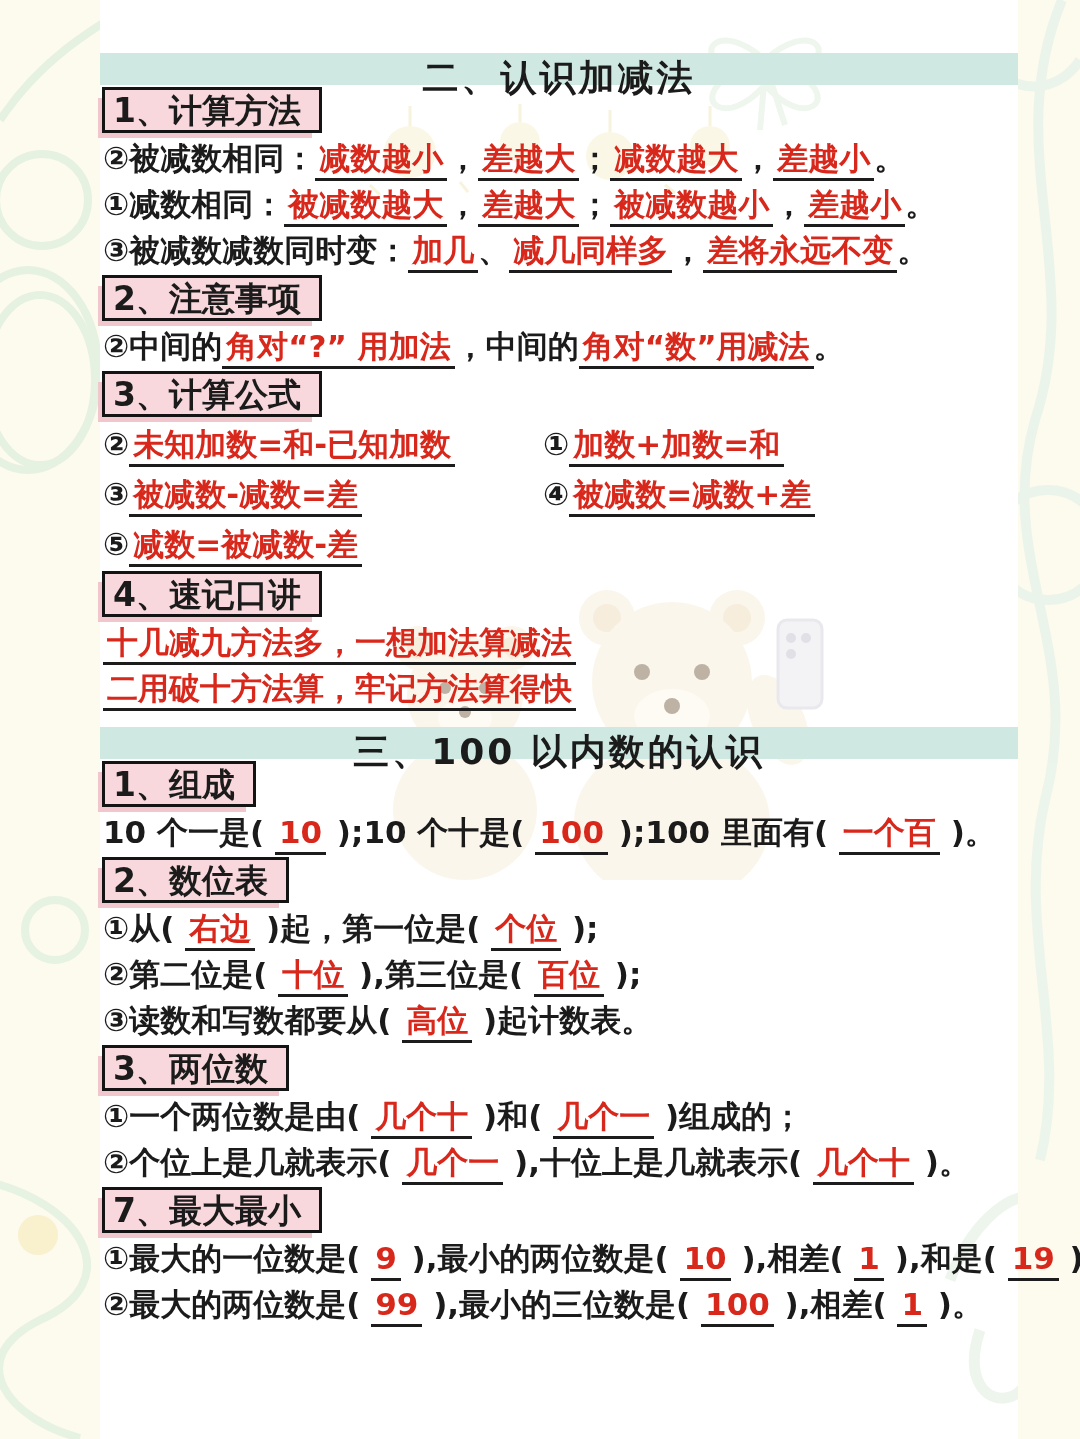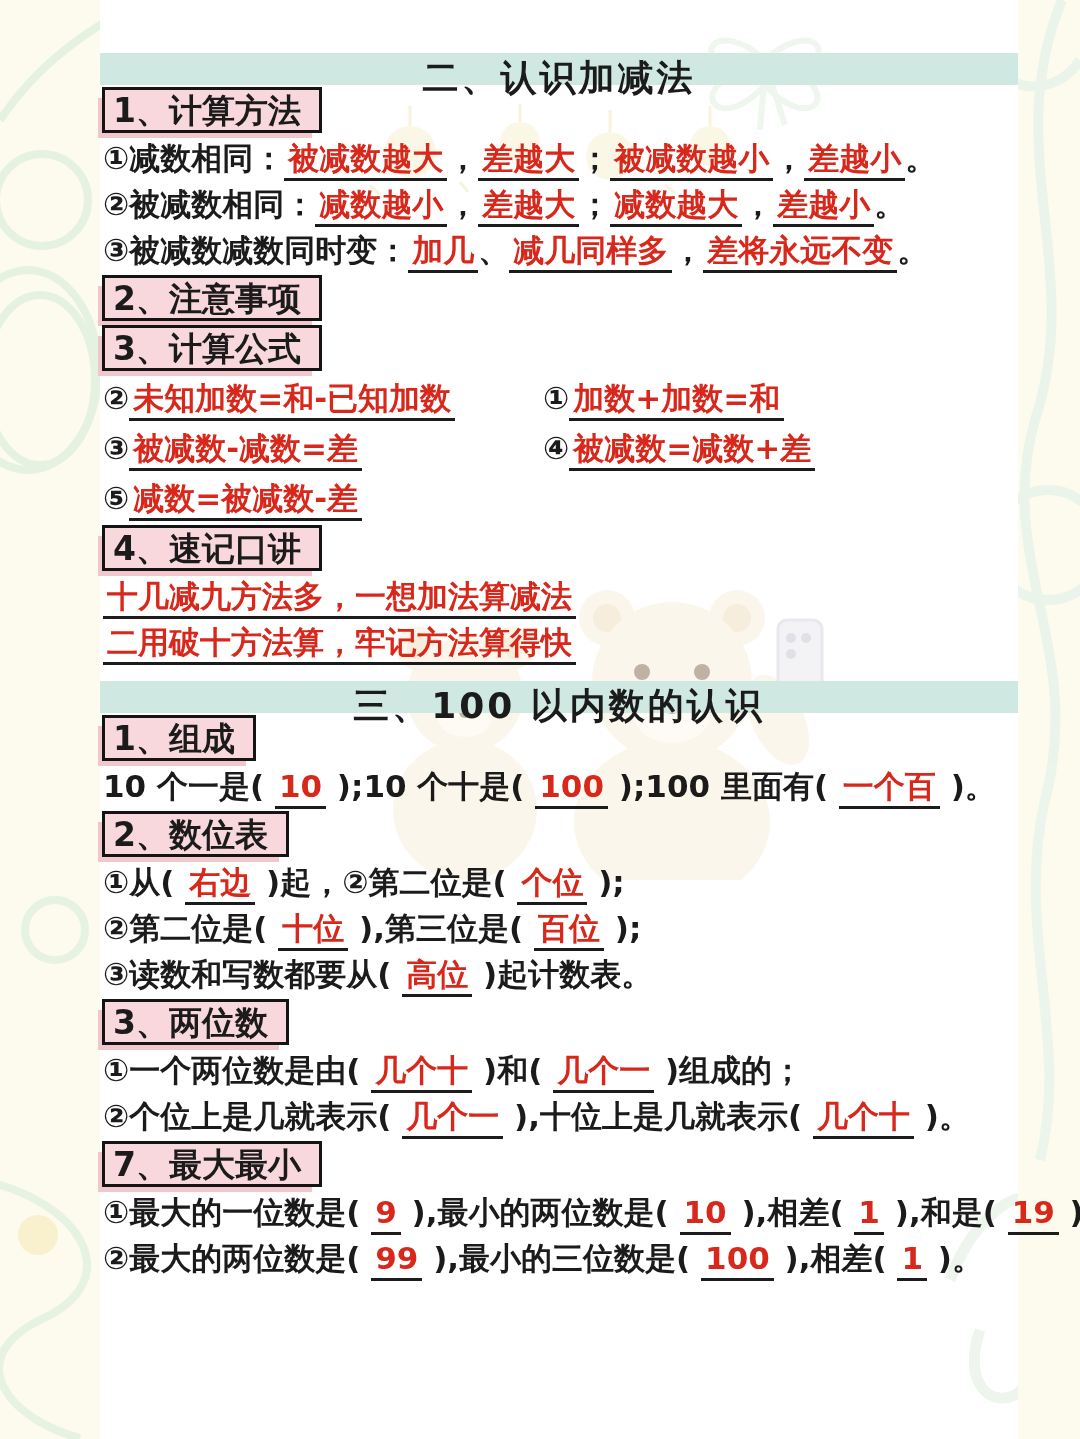--- a/index.html
+++ b/index.html
@@ -122,25 +122,26 @@
       </g>
     </svg>
 
     <div class="textflow">
 
       <div class="banner">
         <span>二、认识加减法</span>
       </div>
 
       <div class="ph-wrap"><span class="ph">1、计算方法</span></div>
+      <div class="line"><span class="seg ink">②被减数相同：</span><span class="seg red">减数越小</span><span class="seg ink">，</span><span class="seg red">差越大</span><span class="seg ink">；</span><span class="seg red">减数越大</span><span class="seg ink">，</span><span class="seg red">差越小</span><span class="seg ink">。</span></div>
       <div class="line"><span class="seg ink">①减数相同：</span><span class="seg red">被减数越大</span><span class="seg ink">，</span><span class="seg red">差越大</span><span class="seg ink">；</span><span class="seg red">被减数越小</span><span class="seg ink">，</span><span class="seg red">差越小</span><span class="seg ink">。</span></div>
-      <div class="line"><span class="seg ink">②被减数相同：</span><span class="seg red">减数越小</span><span class="seg ink">，</span><span class="seg red">差越大</span><span class="seg ink">；</span><span class="seg red">减数越大</span><span class="seg ink">，</span><span class="seg red">差越小</span><span class="seg ink">。</span></div>
       <div class="line"><span class="seg ink">③被减数减数同时变：</span><span class="seg red">加几</span><span class="seg ink">、</span><span class="seg red">减几同样多</span><span class="seg ink">，</span><span class="seg red">差将永远不变</span><span class="seg ink">。</span></div>
 
       <div class="ph-wrap"><span class="ph">2、注意事项</span></div>
+      <div class="line"><span class="seg ink">②中间的</span><span class="seg red">角对“?” 用加法</span><span class="seg ink">，中间的</span><span class="seg red">角对“数”用减法</span><span class="seg ink">。</span></div>
 
       <div class="ph-wrap"><span class="ph">3、计算公式</span></div>
       <div class="fgrid">
         <div class="fline"><span class="seg ink">②</span><span class="seg red">未知加数=和-已知加数</span></div>
         <div class="fline"><span class="seg ink">①</span><span class="seg red">加数+加数=和</span></div>
         <div class="fline"><span class="seg ink">③</span><span class="seg red">被减数-减数=差</span></div>
         <div class="fline"><span class="seg ink">④</span><span class="seg red">被减数=减数+差</span></div>
         <div class="fline"><span class="seg ink">⑤</span><span class="seg red">减数=被减数-差</span></div>
       </div>
 
@@ -149,21 +150,21 @@
       <div class="line chant"><span class="seg red">二用破十方法算，牢记方法算得快</span></div>
 
       <div class="banner second">
         <span>三、100 以内数的认识</span>
       </div>
 
       <div class="ph-wrap"><span class="ph">1、组成</span></div>
       <div class="line"><span class="seg ink">10 个一是( </span><span class="seg red">10</span><span class="seg ink"> );10 个十是( </span><span class="seg red">100</span><span class="seg ink"> );100 里面有( </span><span class="seg red">一个百</span><span class="seg ink"> )。</span></div>
 
       <div class="ph-wrap"><span class="ph">2、数位表</span></div>
-      <div class="line"><span class="seg ink">①从( </span><span class="seg red">右边</span><span class="seg ink"> )起，②第二位是( </span><span class="seg red">个位</span><span class="seg ink"> );</span></div>
+      <div class="line"><span class="seg ink">①从( </span><span class="seg red">右边</span><span class="seg ink"> )起，第一位是( </span><span class="seg red">个位</span><span class="seg ink"> );</span></div>
       <div class="line"><span class="seg ink">②第二位是( </span><span class="seg red">十位</span><span class="seg ink"> ),第三位是( </span><span class="seg red">百位</span><span class="seg ink"> );</span></div>
       <div class="line"><span class="seg ink">③读数和写数都要从( </span><span class="seg red">高位</span><span class="seg ink"> )起计数表。</span></div>
 
       <div class="ph-wrap"><span class="ph">3、两位数</span></div>
       <div class="line"><span class="seg ink">①一个两位数是由( </span><span class="seg red">几个十</span><span class="seg ink"> )和( </span><span class="seg red">几个一</span><span class="seg ink"> )组成的；</span></div>
       <div class="line"><span class="seg ink">②个位上是几就表示( </span><span class="seg red">几个一</span><span class="seg ink"> ),十位上是几就表示( </span><span class="seg red">几个十</span><span class="seg ink"> )。</span></div>
 
       <div class="ph-wrap"><span class="ph">7、最大最小</span></div>
       <div class="line"><span class="seg ink">①最大的一位数是( </span><span class="seg red">9</span><span class="seg ink"> ),最小的两位数是( </span><span class="seg red">10</span><span class="seg ink"> ),相差( </span><span class="seg red">1</span><span class="seg ink"> ),和是( </span><span class="seg red">19</span><span class="seg ink"> );</span></div>
       <div class="line"><span class="seg ink">②最大的两位数是( </span><span class="seg red">99</span><span class="seg ink"> ),最小的三位数是( </span><span class="seg red">100</span><span class="seg ink"> ),相差( </span><span class="seg red">1</span><span class="seg ink"> )。</span></div>

